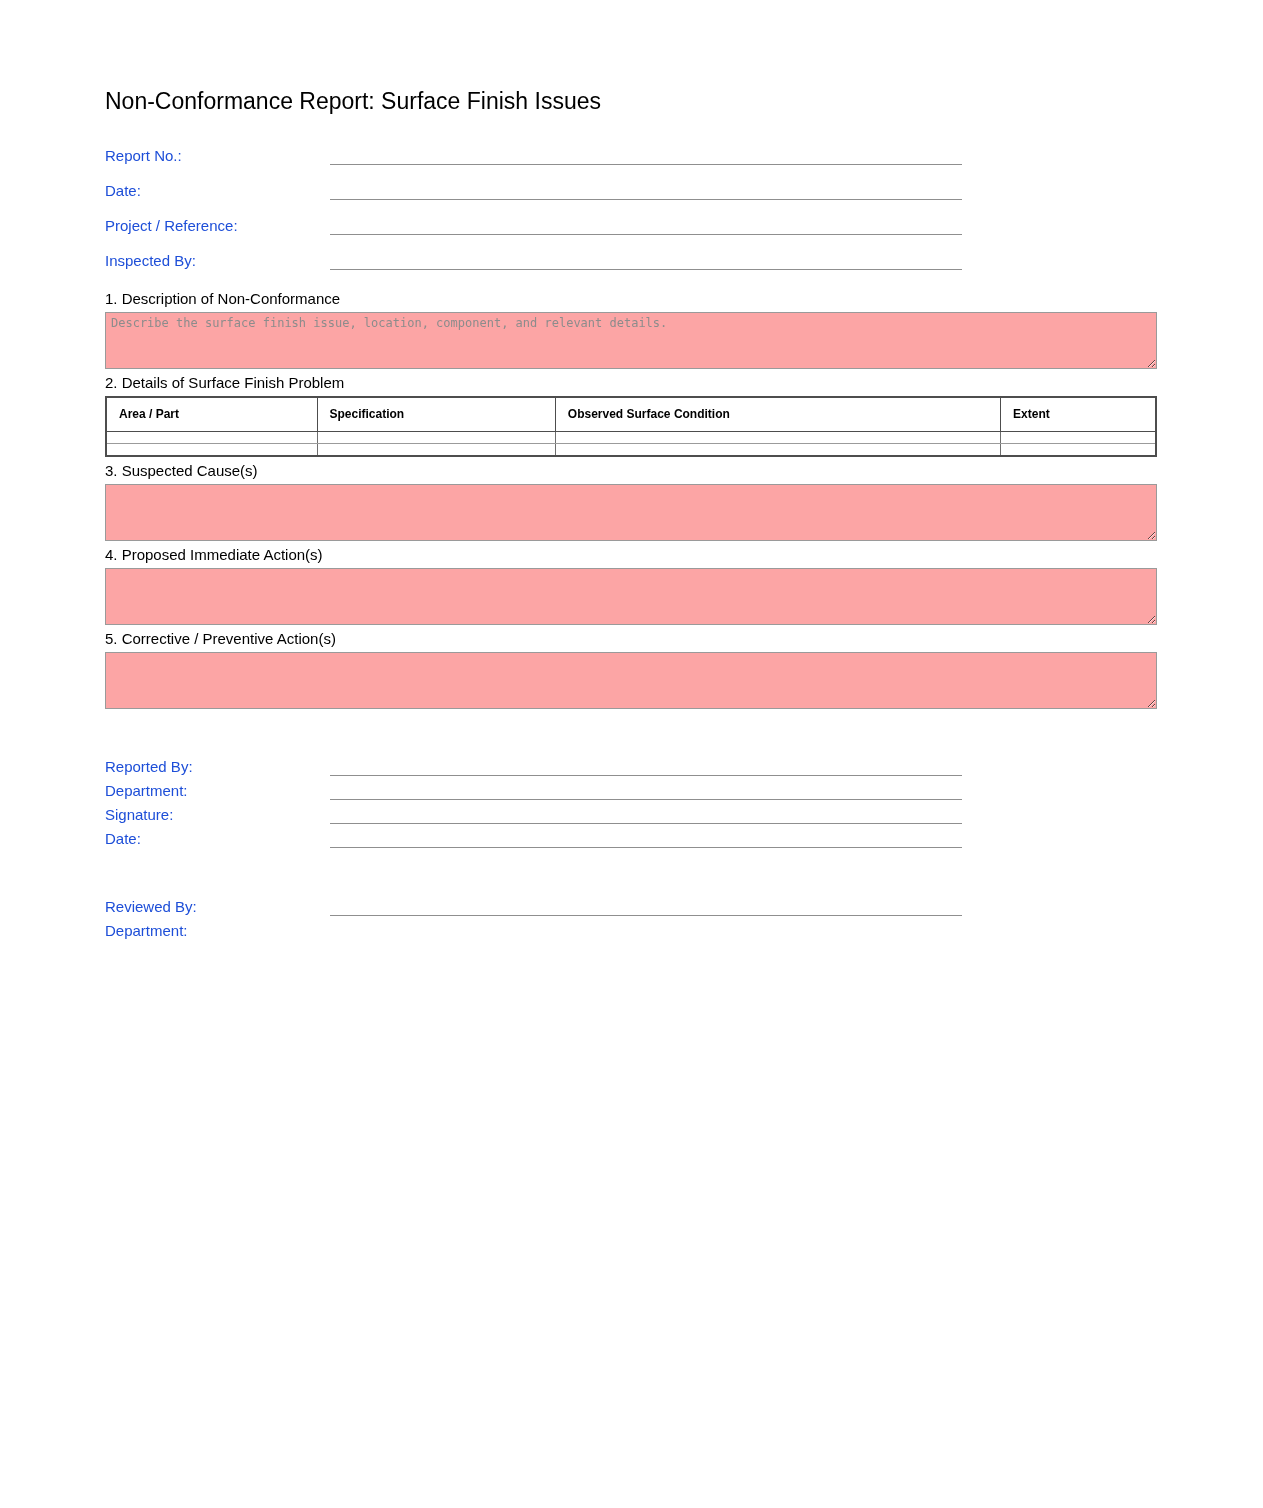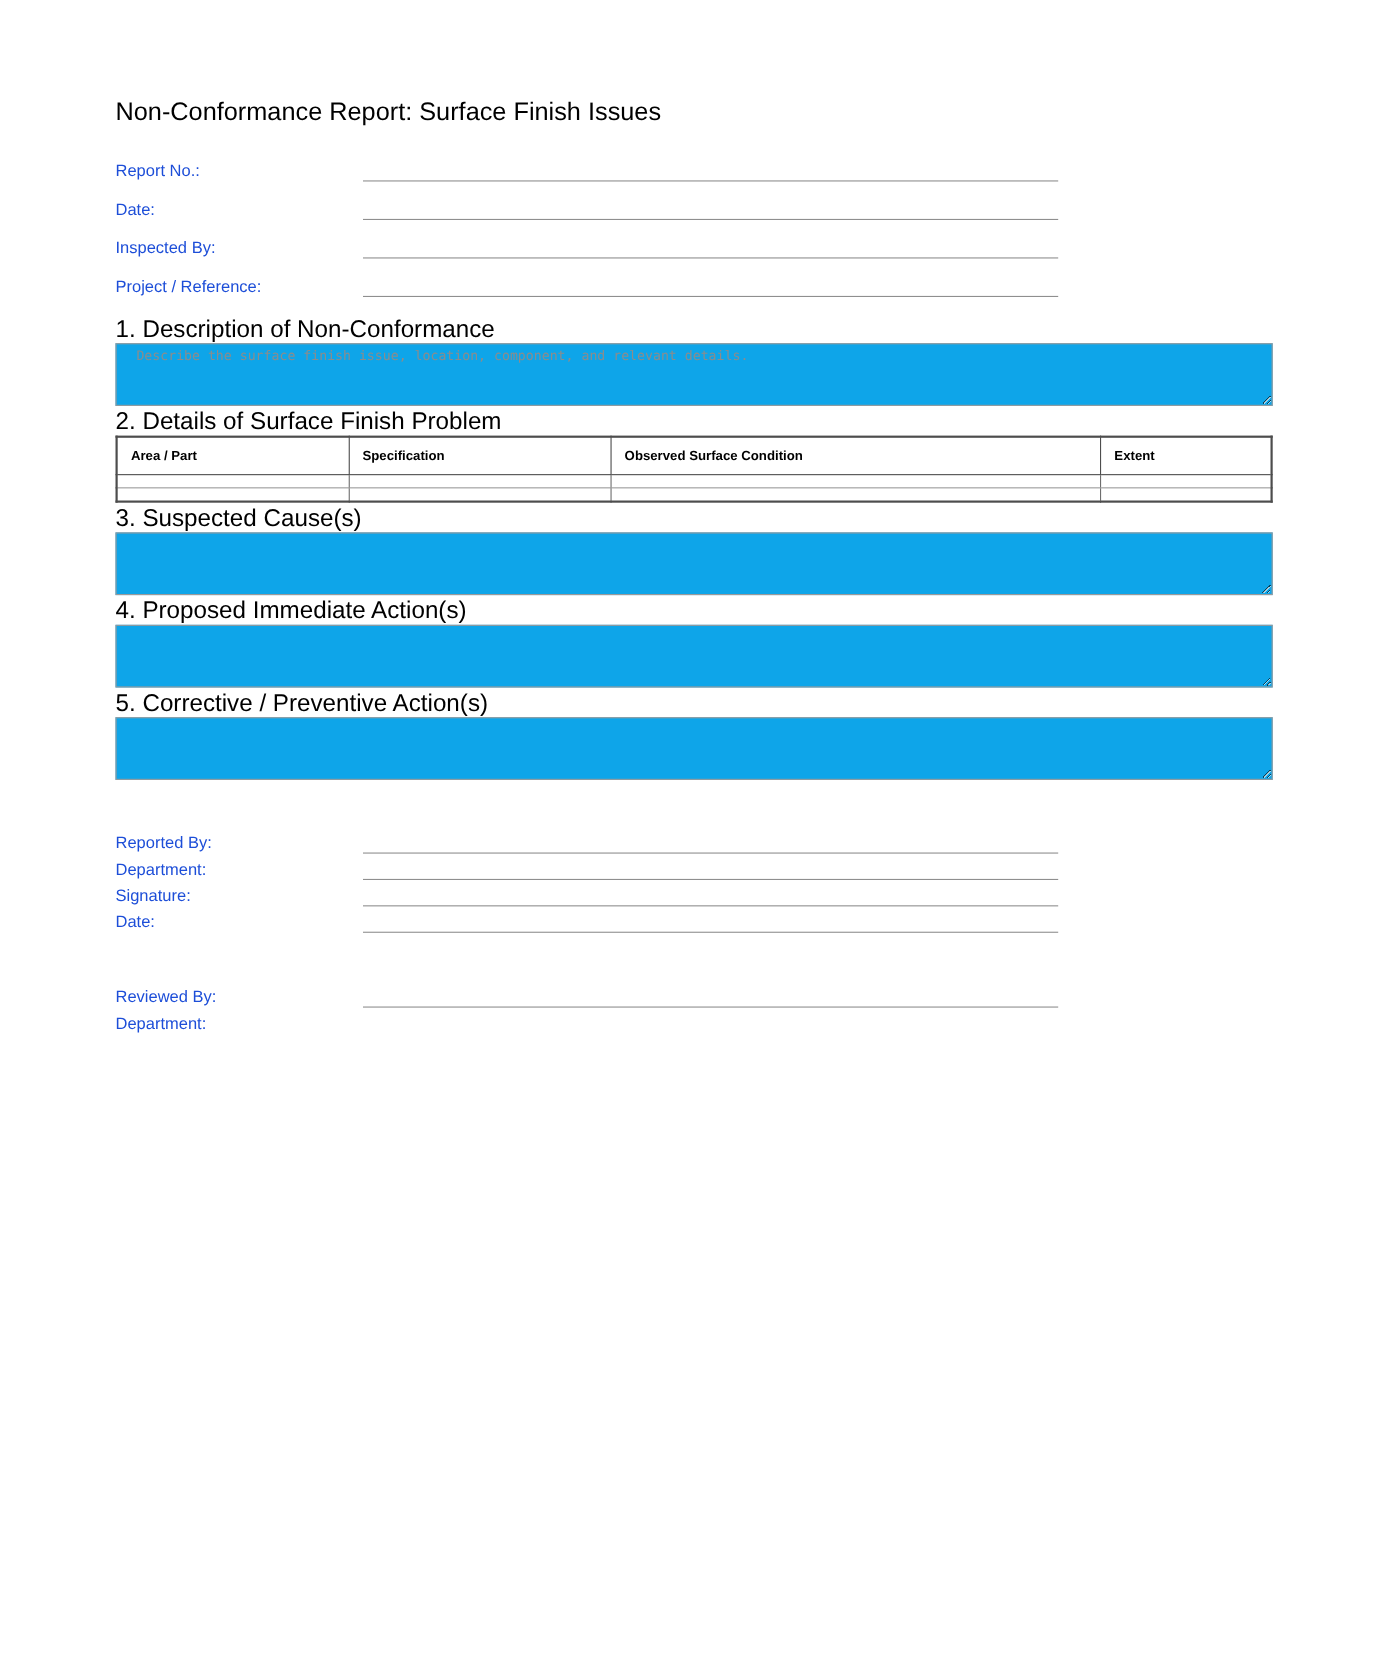--- a/index.html
+++ b/index.html
@@ -17,30 +17,30 @@
   .field-row { display:flex; align-items:flex-end; height:20px; margin-bottom:15px; }
   .field-row .lbl { flex:none; width:225px; font-size:15px; line-height:19px; color:#1d4ed8; }
   .field-row input {
     flex:none; width:632px; height:20px; box-sizing:border-box;
     border:none; border-bottom:1px solid #8f8f8f; border-radius:0;
     background:transparent; outline:none; padding:0 2px;
     font-family:"Liberation Sans", sans-serif; font-size:15px; color:#000;
   }
   .field-row input.no-line { border-bottom:none; }
 
-  h2.sec { font-size:22px; font-weight:400; line-height:27px; margin:0; }
+  h2.sec { font-size:15px; font-weight:400; line-height:27px; margin:0; }
   .m-sec1 { margin-top:52px; margin-bottom:19px; }
   .m-sec2 { margin-top:52px; margin-bottom:17px; }
   .m-sec3 { margin-top:37px; margin-bottom:17px; }
   .m-sec4 { margin-top:51px; margin-bottom:18px; }
   .m-sec5 { margin-top:51px; margin-bottom:19px; }
 
   textarea.box {
     display:block; box-sizing:border-box; width:100%; height:57px;
-    border:1px solid #9a9a9a; background:#0ea5e9; padding:3px 18px;
+    border:1px solid #9a9a9a; background:#fca5a5; padding:3px 5px;
     font-family:"DejaVu Sans Mono", monospace; font-size:12px; line-height:15px;
     color:#333; resize:vertical; outline:none; border-radius:0;
   }
   textarea.box::placeholder { color:#8c8c8c; opacity:1; }
 
   table.detail {
     width:100%; border-collapse:collapse; border:2px solid #4d4d4d;
     table-layout:fixed;
   }
   table.detail th {
@@ -70,25 +70,25 @@
   <div>
     <div class="field-row">
       <span class="lbl">Report No.:</span>
       <input type="text" style="">
     </div>
     <div class="field-row">
       <span class="lbl">Date:</span>
       <input type="text" style="">
     </div>
     <div class="field-row">
-      <span class="lbl">Inspected By:</span>
+      <span class="lbl">Project / Reference:</span>
       <input type="text" style="">
     </div>
     <div class="field-row">
-      <span class="lbl">Project / Reference:</span>
+      <span class="lbl">Inspected By:</span>
       <input type="text" style="">
     </div>
   </div>
 
   <h2 class="sec m-sec1">1. Description of Non-Conformance</h2>
   <textarea class="box" placeholder="Describe the surface finish issue, location, component, and relevant details." style=""></textarea>
 
   <h2 class="sec m-sec2">2. Details of Surface Finish Problem</h2>
   <table class="detail">
     <thead>

